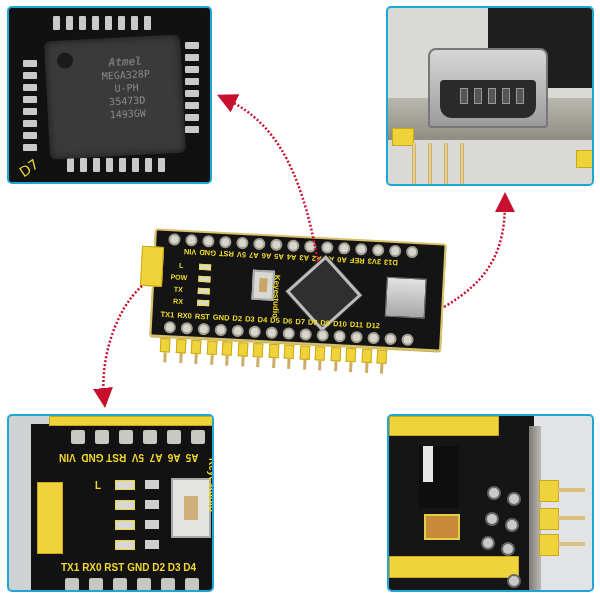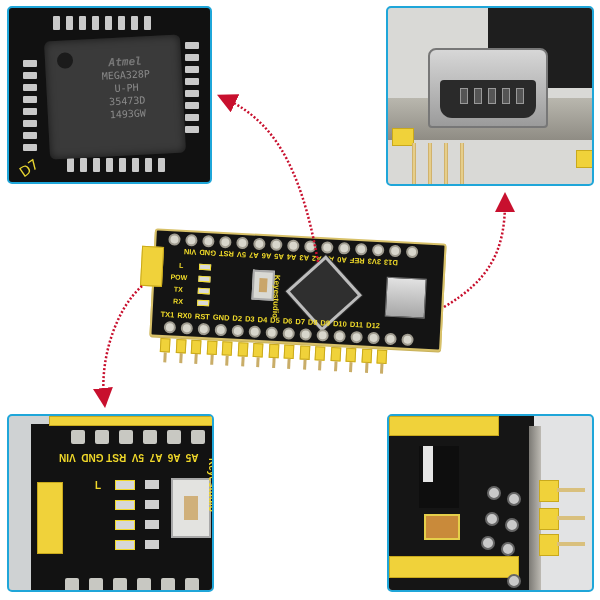--- a/index.html
+++ b/index.html
@@ -313,20 +313,29 @@
   <span class="lb-led" style="left:106px;top:124px;"></span>
   <span class="lb-res" style="left:136px;top:64px;"></span>
   <span class="lb-res" style="left:136px;top:84px;"></span>
   <span class="lb-res" style="left:136px;top:104px;"></span>
   <span class="lb-res" style="left:136px;top:124px;"></span>
   <div class="lb-header"></div>
   <div class="lb-button">
       <div class="lb-button-inner"></div>
     </div>
   <span class="lb-label" style="left:198px;top:42px;writing-mode:vertical-rl;">Keyestudio</span>
+  <div class="lb-label" style="left:52px;top:146px;">
+    <span>TX1</span>
+    <span>RX0</span>
+    <span>RST</span>
+    <span>GND</span>
+    <span>D2</span>
+    <span>D3</span>
+    <span>D4</span>
+  </div>
   <span class="lb-pad" style="left:56px;top:162px;"></span>
   <span class="lb-pad" style="left:80px;top:162px;"></span>
   <span class="lb-pad" style="left:104px;top:162px;"></span>
   <span class="lb-pad" style="left:128px;top:162px;"></span>
   <span class="lb-pad" style="left:152px;top:162px;"></span>
   <span class="lb-pad" style="left:176px;top:162px;"></span>
 </div>
 
 <div class="panel" id="panel-right">
   <div class="rb-pcb"></div>

